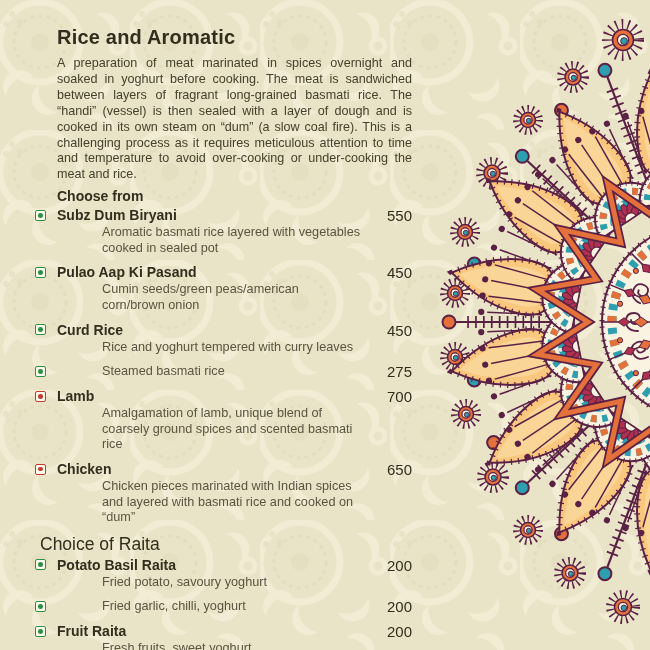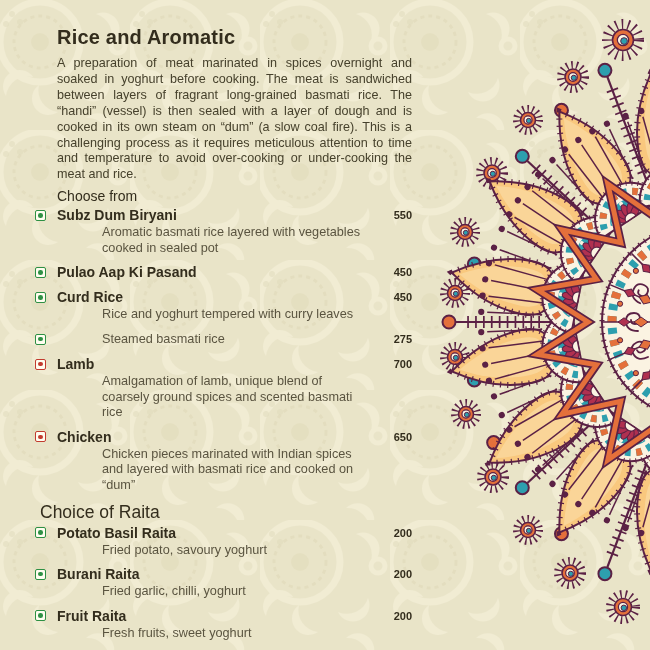--- a/index.html
+++ b/index.html
@@ -10,27 +10,27 @@
   html,body{width:650px; height:650px; overflow:hidden;}
   body{
     position:relative; background:var(--bg);
     font-family:"Liberation Sans", "DejaVu Sans", sans-serif;
     -webkit-font-smoothing:antialiased;
   }
   #decor{position:absolute; left:0; top:0; z-index:0;}
   .menu{position:absolute; left:35px; top:26px; width:377px; z-index:1;}
   .title{font-size:20px; font-weight:bold; letter-spacing:.2px; color:var(--ink); margin:0 0 7px 22px;}
   .intro{font-size:12.6px; line-height:15.9px; text-align:justify; color:var(--body); margin:0 0 5px 22px;}
-  .h-small{font-size:14px; font-weight:normal; color:var(--ink); margin:0 0 3px 22px;}
+  .h-small{font-size:14px; font-weight:bold; color:var(--ink); margin:0 0 3px 22px;}
   .h-large{font-size:17.5px; font-weight:normal; color:var(--ink); margin:4px 0 2px 5px;}
   .row{display:grid; grid-template-columns:22px 1fr 50px; margin-bottom:8px;}
   .nd{grid-column:2;}
   .name{font-size:14px; font-weight:bold; line-height:17px; color:var(--ink);}
   .desc{font-size:12.7px; line-height:15.6px; color:var(--desc); margin-top:1px;margin-left:45px;}
-  .price{grid-column:3; font-size:11px; font-weight:bold; line-height:17px; text-align:right; color:var(--ink);}
+  .price{grid-column:3; font-size:15px; font-weight:normal; line-height:17px; text-align:right; color:var(--ink);}
   .diet{
     grid-column:1; width:11px; height:11px; margin-top:2.5px;
     border:1.6px solid var(--veg); border-radius:2px; background:#fffdf0;
     display:flex; align-items:center; justify-content:center;
   }
   .diet::after{content:""; width:4.6px; height:4.6px; border-radius:50%; background:var(--veg);}
   .diet[data-diet="non-veg"]{border-color:var(--nonveg);}
   .diet[data-diet="non-veg"]::after{background:var(--nonveg);}
 </style>
 </head>
@@ -1141,20 +1141,21 @@
       <div class="name">Subz Dum Biryani</div>
       <div class="desc">Aromatic basmati rice layered with vegetables cooked in sealed pot</div>
     </div>
     <div class="price">550</div>
   </div>
 
   <div class="row">
     <span class="diet" data-diet="veg"></span>
     <div class="nd">
       <div class="name">Pulao Aap Ki Pasand</div>
+      <div class="desc">Cumin seeds/green peas/american corn/brown onion</div>
     </div>
     <div class="price">450</div>
   </div>
 
   <div class="row">
     <span class="diet" data-diet="veg"></span>
     <div class="nd">
       <div class="name">Curd Rice</div>
       <div class="desc">Rice and yoghurt tempered with curry leaves</div>
     </div>
@@ -1194,21 +1195,20 @@
     <div class="nd">
       <div class="name">Potato Basil Raita</div>
       <div class="desc">Fried potato, savoury yoghurt</div>
     </div>
     <div class="price">200</div>
   </div>
 
   <div class="row">
     <span class="diet" data-diet="veg"></span>
     <div class="nd">
-      <div class="name">Burani Raita</div>
       <div class="desc">Fried garlic, chilli, yoghurt</div>
     </div>
     <div class="price">200</div>
   </div>
 
   <div class="row">
     <span class="diet" data-diet="veg"></span>
     <div class="nd">
       <div class="name">Fruit Raita</div>
       <div class="desc">Fresh fruits, sweet yoghurt</div>

